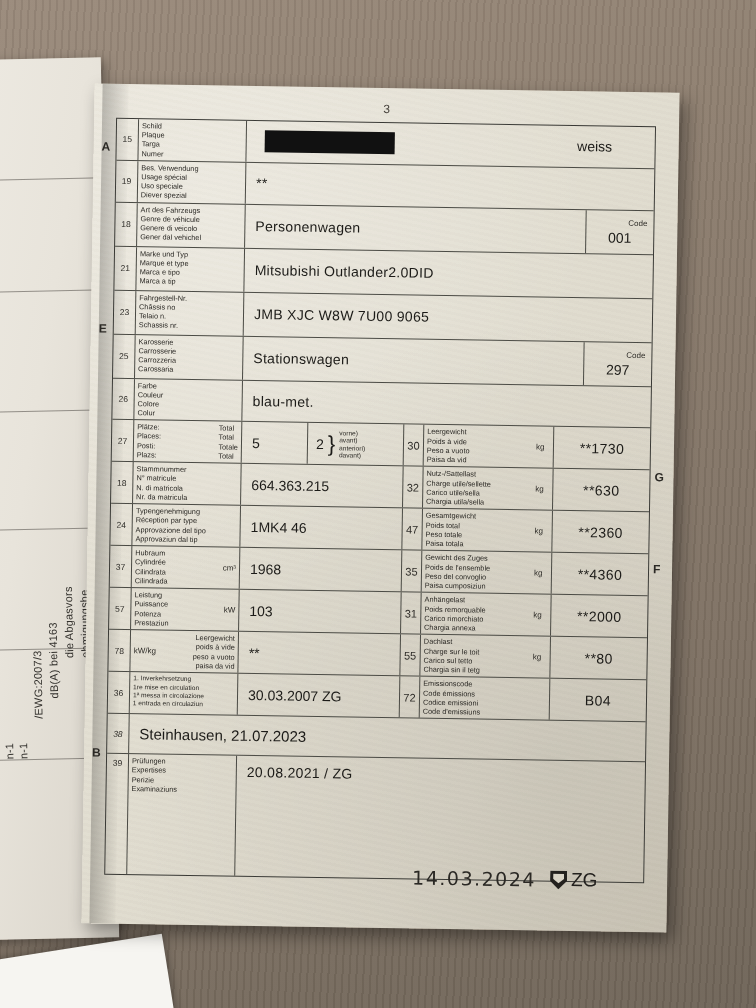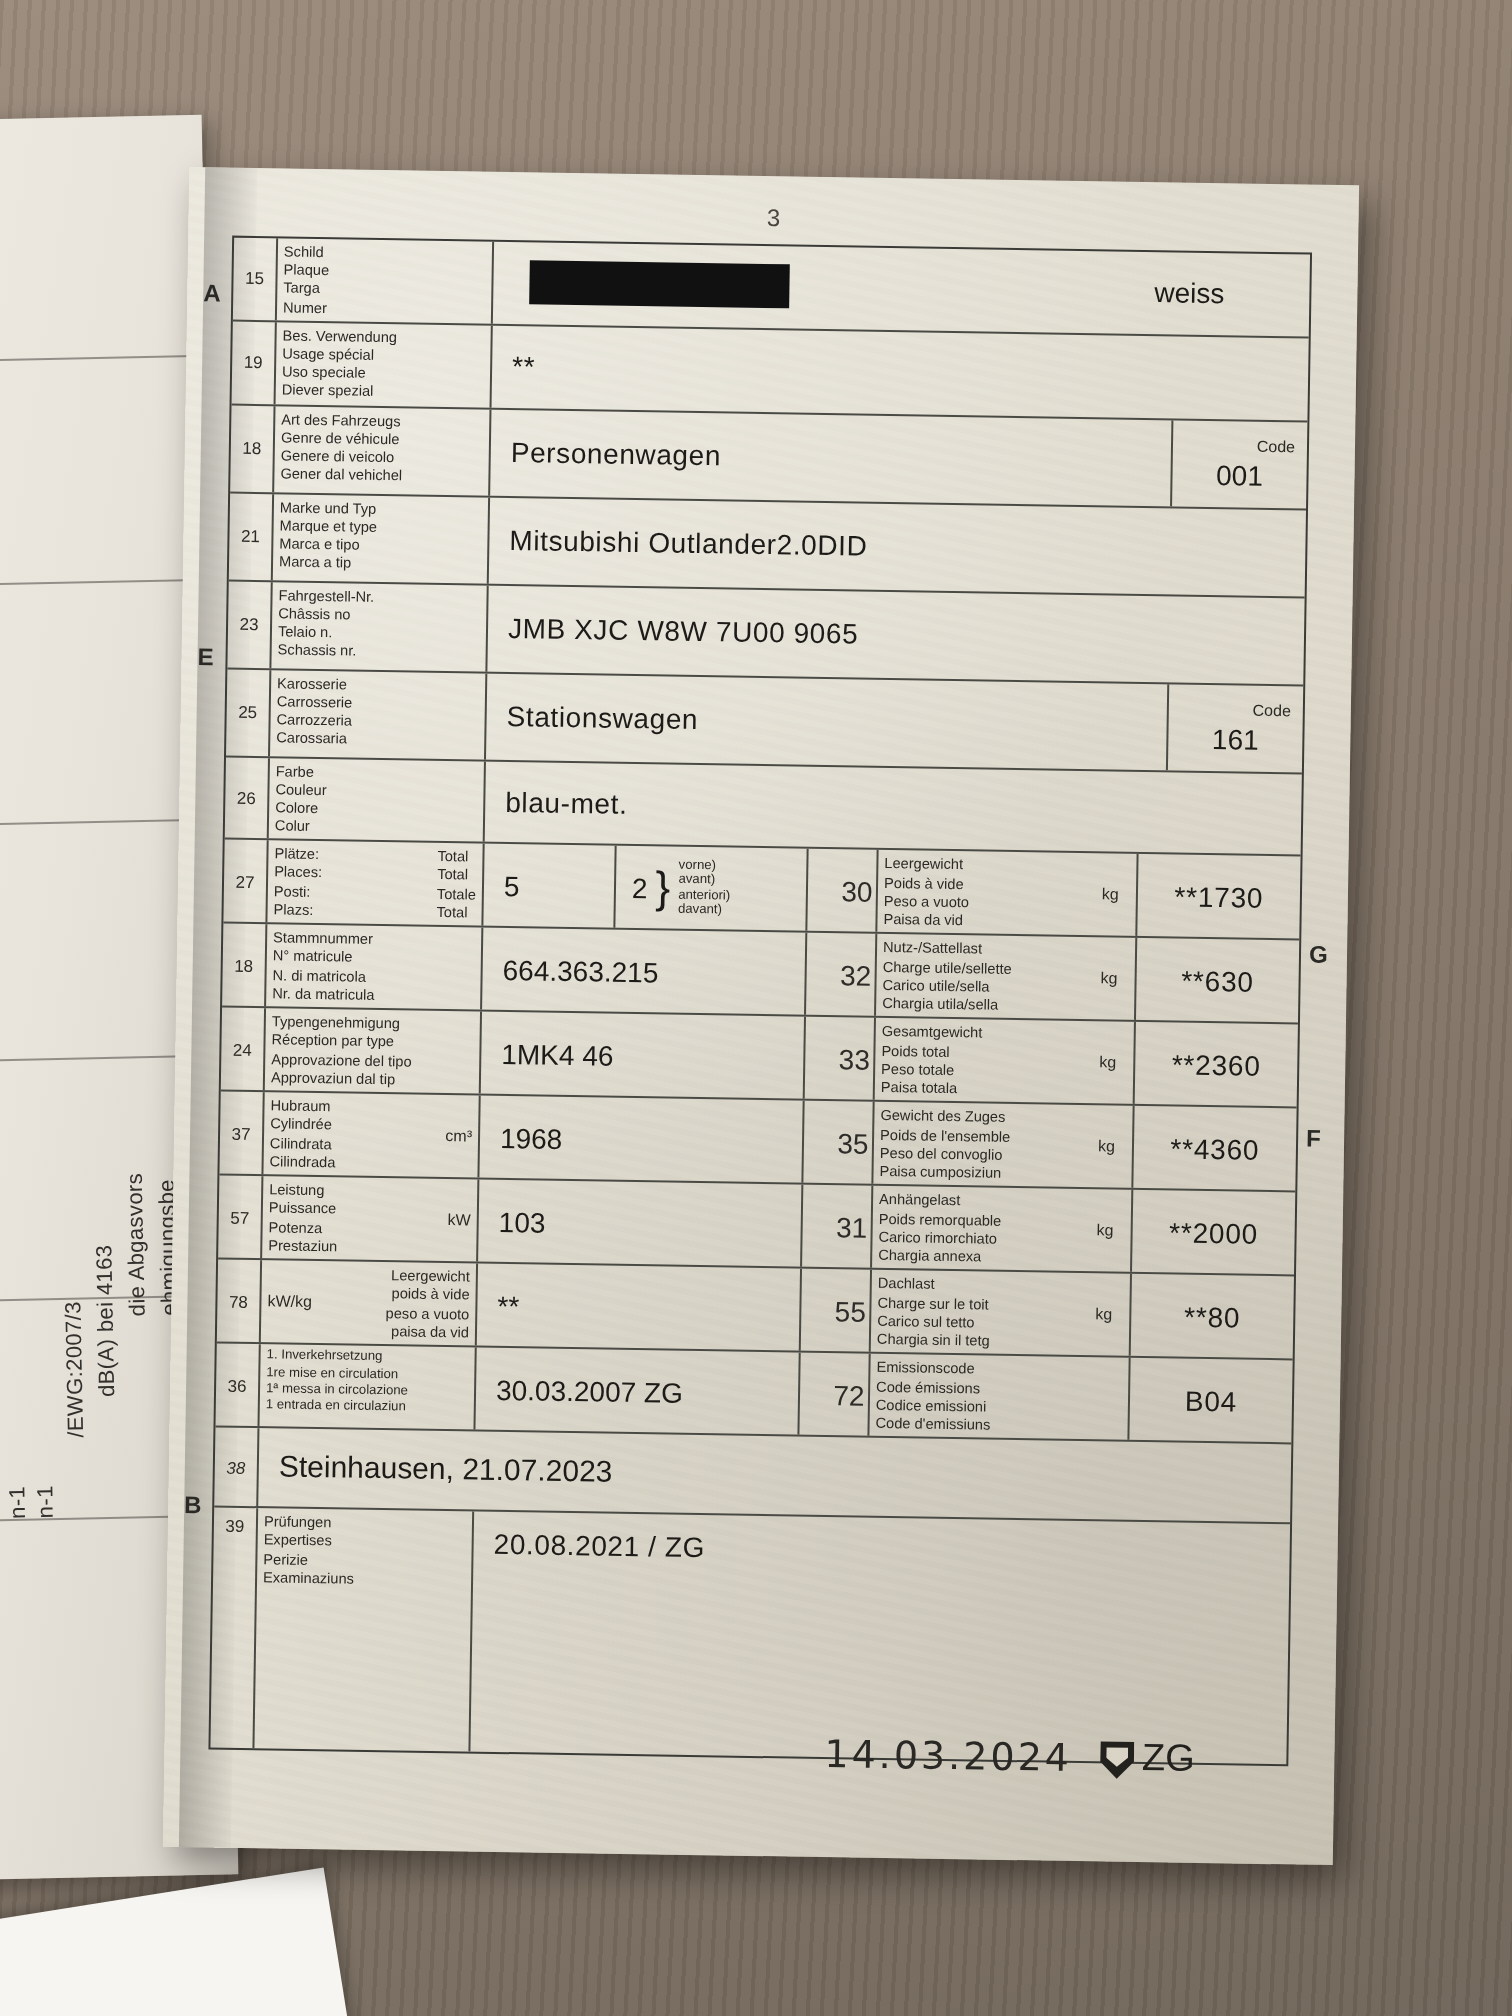--- a/index.html
+++ b/index.html
@@ -163,22 +163,22 @@
   .brace-cell .bnum { font-size:14px; }
   .brace {
     font-size:22px; line-height:1; color:#1c1b18;
   }
   .brace-lines {
     font-size:6.6px; line-height:1.12; color:#2b2925;
   }
   .rnum {
     width:20px; flex:0 0 20px;
     border-right:1.1px solid #4a4a44;
-    font-size:14px; color:#2e2c28;
-    display:flex; align-items:center; justify-content:center;margin-left:15px;
+    font-size:11px; color:#2e2c28;
+    display:flex; align-items:center; justify-content:center;
   }
   .rlbl {
     width:112px; flex:0 0 112px;
     padding:2px 3px;
     font-size:7.3px; line-height:1.26;
     color:#2b2925;
     display:flex; align-items:center;
   }
   .unit {
     width:18px; flex:0 0 18px;
@@ -355,21 +355,21 @@
 
     <div class="row" style="min-height:44px;">
       <div class="num">25</div>
       <div class="lbl" style="white-space:pre-line;">Karosserie
 Carrosserie
 Carrozzeria
 Carossaria</div>
       <div class="val">Stationswagen</div>
       <div class="code-cell">
         <div class="clabel">Code</div>
-        <div class="cval">161</div>
+        <div class="cval">297</div>
       </div>
     </div>
 
     <div class="row" style="min-height:40px;">
       <div class="num">26</div>
       <div class="lbl" style="white-space:pre-line;">Farbe
 Couleur
 Colore
 Colur</div>
       <div class="val">blau-met.</div>
@@ -421,21 +421,21 @@
       <div class="rval">**630</div>
     </div>
 
     <div class="row" style="min-height:42px;">
       <div class="num">24</div>
       <div class="lbl" style="white-space:pre-line;">Typengenehmigung
 Réception par type
 Approvazione del tipo
 Approvaziun dal tip</div>
       <div class="mid-val" style="width:162px;flex:0 0 162px;">1MK4 46</div>
-      <div class="rnum">33</div>
+      <div class="rnum">47</div>
       <div class="rlbl" style="white-space:pre-line;">Gesamtgewicht
 Poids total
 Peso totale
 Paisa totala</div>
       <div class="unit">kg</div>
       <div class="rval">**2360</div>
     </div>
 
     <div class="row" style="min-height:42px;">
       <div class="num">37</div>

